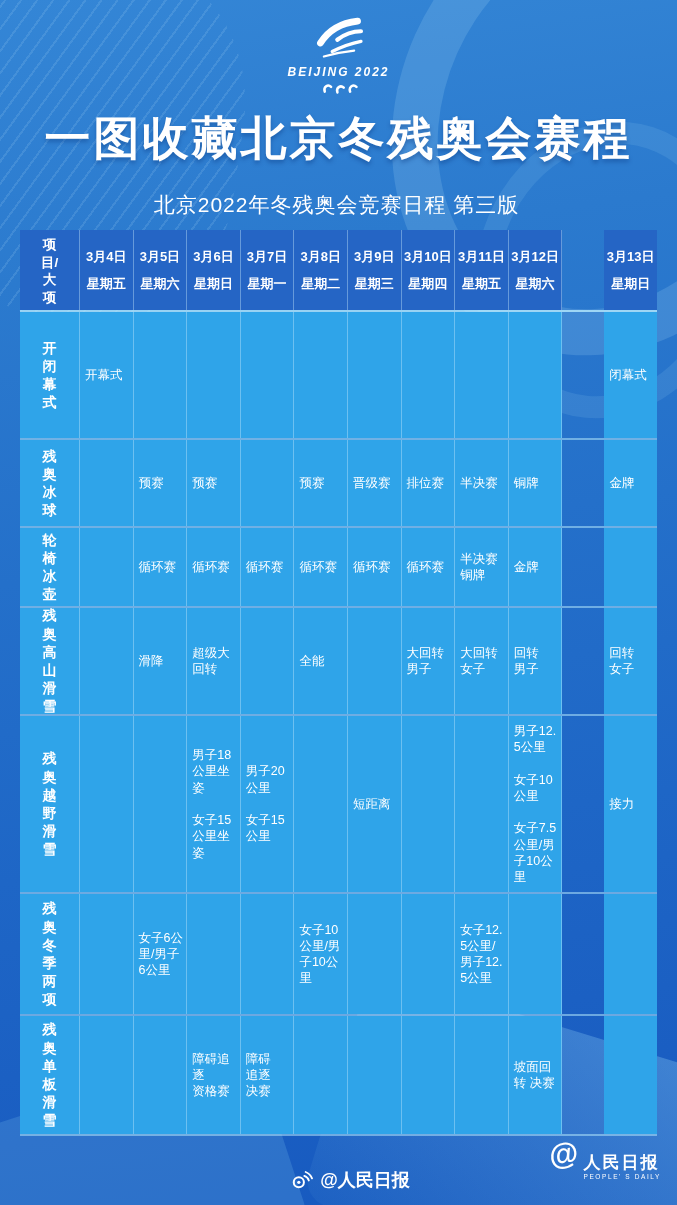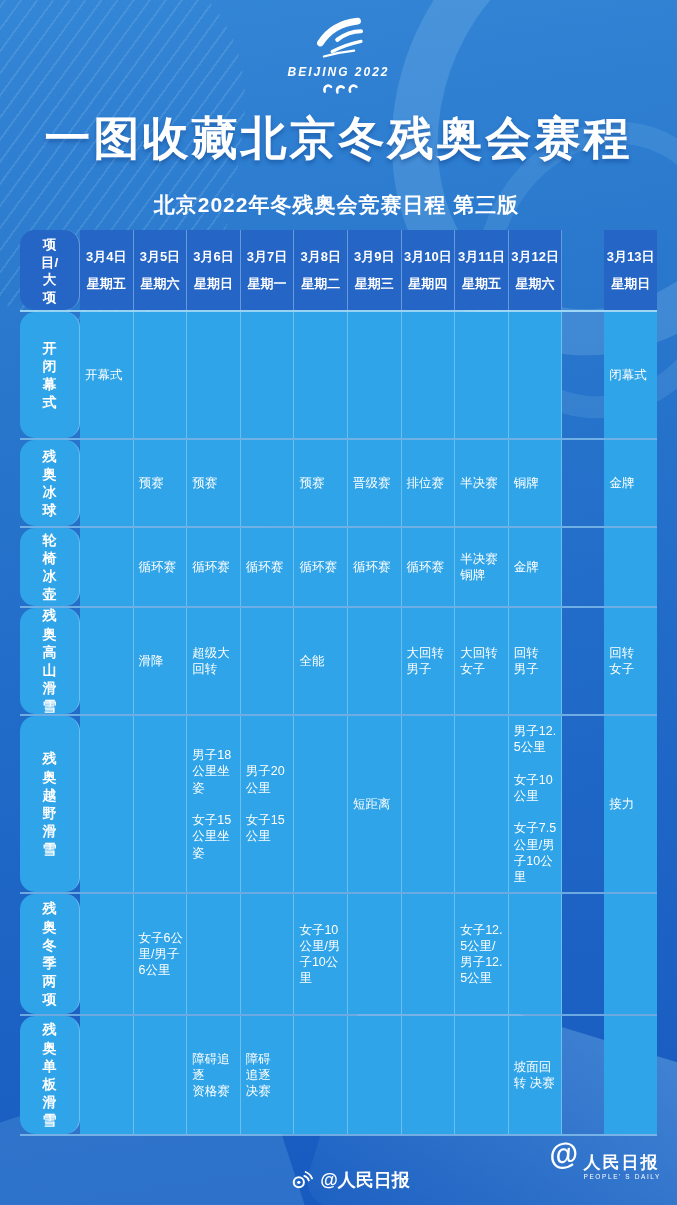--- a/index.html
+++ b/index.html
@@ -41,34 +41,34 @@
   .emblem { position:absolute; left:0; right:0; top:14px; display:flex; flex-direction:column; align-items:center; gap:3px; }
   .emblem-script { font-size:12px; font-weight:bold; font-style:italic; letter-spacing:2px; }
   .page-title {
     position:absolute; left:0; right:0; top:108px;
     font-size:46px; font-weight:bold; letter-spacing:3px;
     text-shadow:0 3px 4px rgba(0,40,110,.35);
     white-space:nowrap;
   }
   .page-subtitle {
     position:absolute; left:0; right:4px; top:191px;
-    font-size:21px; font-weight:bold; letter-spacing:1px;
+    font-size:21px; font-weight:normal; letter-spacing:1px;
   }
   
   .schedule { position:absolute; left:20px; top:230px; width:637px; z-index:1; }
   .trow { display:flex; border-bottom:2px solid rgba(175,228,250,.55); }
   .cell {
     flex:1 1 0; position:relative; overflow:hidden;
     border-right:1px solid rgba(200,235,252,.40);
     background:#2fa4e9;
   }
   .cell:last-child { border-right:none;margin-left:42px; }
   .thead .cell { background:#2565c5; }
   .thead { border-bottom:2px solid rgba(190,240,255,.75); }
-  .corner, .catcell { flex:0 0 60px;border-radius:15px; }
+  .corner, .catcell { flex:0 0 60px; }
   .vtext {
     display:flex; align-items:center; justify-content:center;
     text-align:center; word-break:break-all;
     padding:4px 21px; font-size:14px; line-height:1.30; font-weight:bold;
   }
   .corner { align-items:flex-start; font-size:13.5px; padding-top:6px; }
   .hcell {
     display:flex; flex-direction:column; justify-content:center;
     align-items:center; gap:9px; font-size:13px; font-weight:bold;
   }

